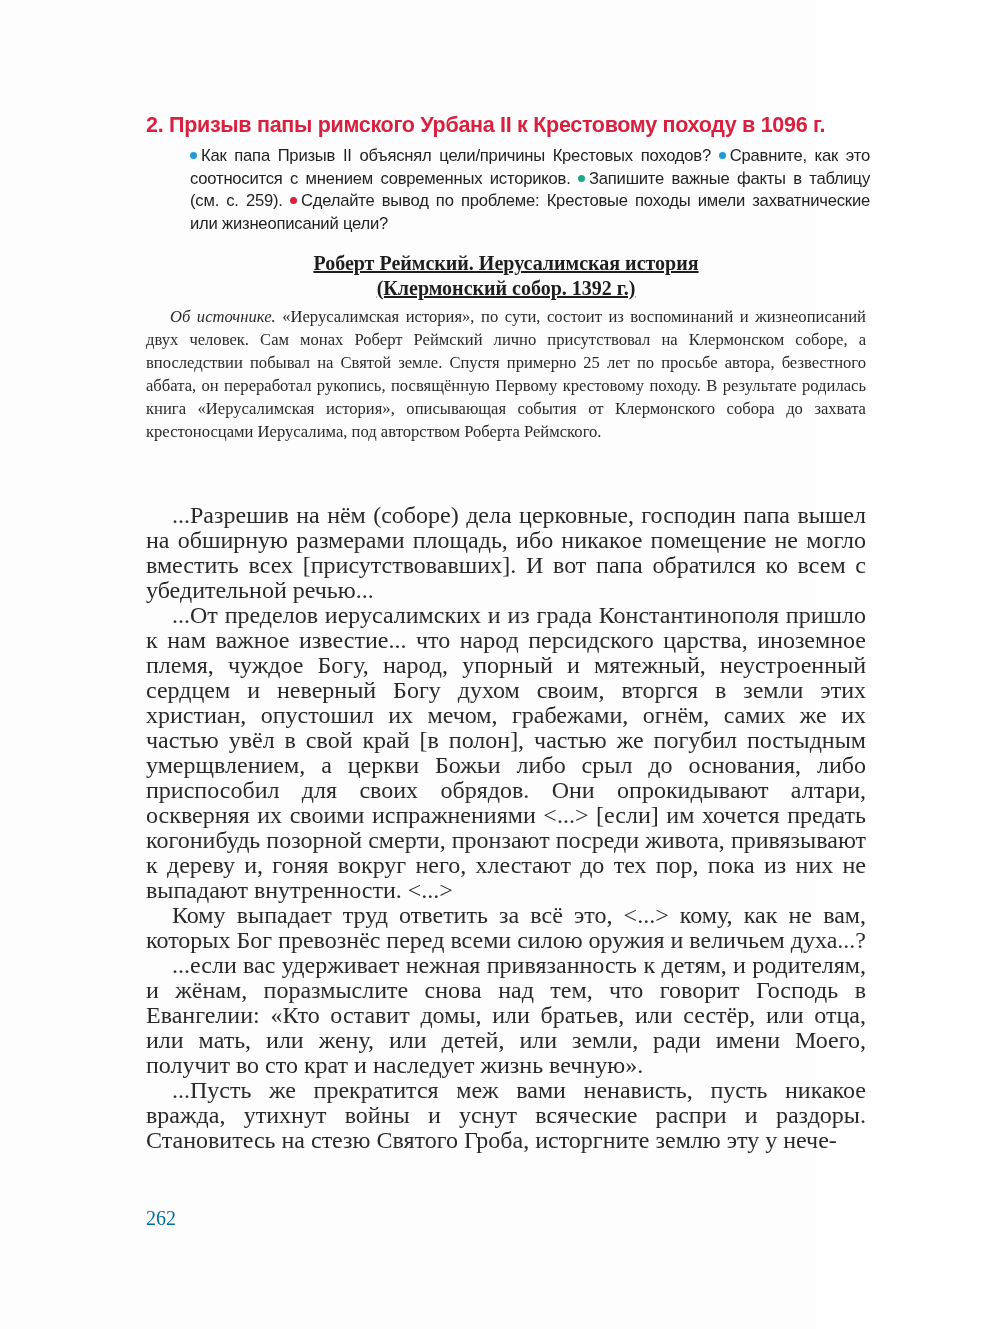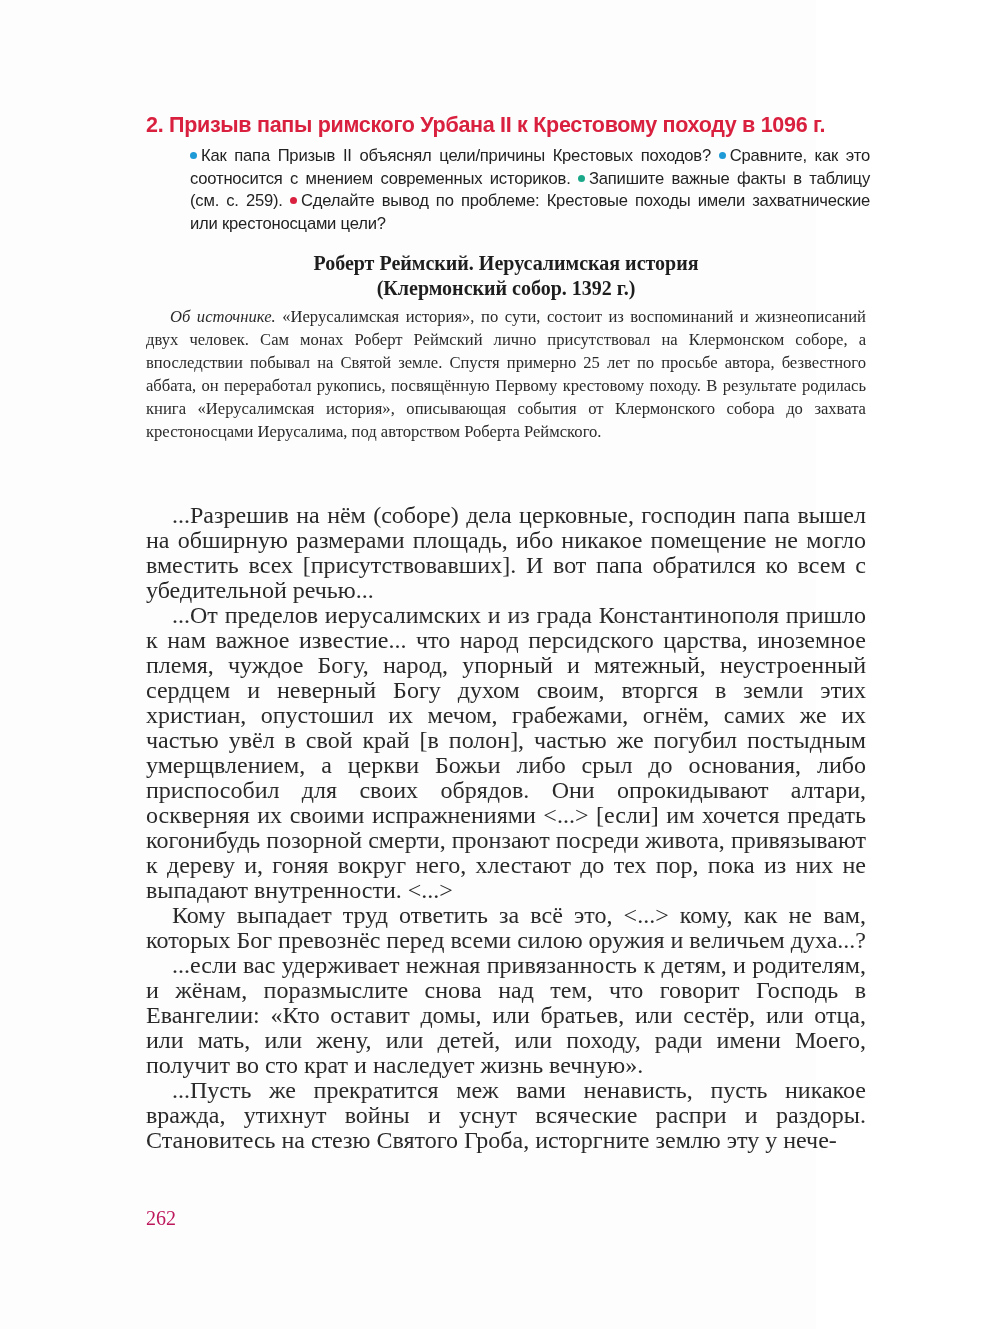--- a/index.html
+++ b/index.html
@@ -11,60 +11,60 @@
     font-size: 21.5px; color: #d9213f; letter-spacing: -0.3px; white-space: nowrap;
   }
   .tasks {
     position: absolute; left: 190px; top: 145px; width: 680px;
     font-family: "Liberation Sans", sans-serif; font-size: 16.6px; line-height: 22.5px;
     color: #222; text-align: justify; letter-spacing: -0.2px;
   }
   .dot { display: inline-block; width: 7px; height: 7px; border-radius: 50%; margin: 0 4px 2px 0; vertical-align: middle; }
   .source-title {
     position: absolute; left: 146px; top: 251px; width: 720px; text-align: center;
-    font-family: "Liberation Serif", serif; font-weight: bold; font-size: 20px; line-height: 25px; color: #1e1e1e;
+    font-family: "Liberation Serif", serif; font-weight: bold; font-size: 20px; line-height: 25px; color: #1e1e1e; text-decoration: underline;
   }
   .about-wrap { position: absolute; left: 146px; top: 305px; width: 720px; }
   .body {
     position: absolute; left: 146px; top: 503px; width: 720px;
     font-family: "Liberation Serif", serif; font-size: 24px; line-height: 25px; color: #2a2a2a;
     text-align: justify;
   }
   .body p { margin: 0; text-indent: 26px; }
   .about-p { margin: 0; text-indent: 24px; font-family: Liberation Serif, serif; font-size: 16.6px; line-height: 23px; color: #2a2a2a; text-align: justify; }
   .page-number {
     position: absolute; left: 146px; top: 1207px;
-    font-family: "Liberation Serif", serif; font-size: 20px; color: #be185d;
+    font-family: "Liberation Serif", serif; font-size: 20px; color: #0369a1;
   }
 </style>
 </head>
 <body>
 
 <div class="page">
 
   <div class="section-title" style="color: rgb(217, 33, 63);">2. Призыв папы римского Урбана II к Крестовому походу в 1096 г.</div>
 
   <div class="tasks">
     <span><span class="dot" style="background: rgb(30, 154, 214);"></span><span>Как папа Призыв II объяснял цели/причины Крестовых походов?</span> </span>
     <span><span class="dot" style="background: rgb(30, 154, 214);"></span><span>Сравните, как это соотносится с мнением современных историков.</span> </span>
     <span><span class="dot" style="background: rgb(26, 168, 137);"></span><span>Запишите важные факты в таблицу (см. с. 259).</span> </span>
-    <span><span class="dot" style="background: rgb(217, 33, 63);"></span><span>Сделайте вывод по проблеме: Крестовые походы имели захватнические или крестоносцами цели?</span> </span>
+    <span><span class="dot" style="background: rgb(217, 33, 63);"></span><span>Сделайте вывод по проблеме: Крестовые походы имели захватнические или жизнеописаний цели?</span> </span>
   </div>
 
   <div class="source-title">
     <div>Роберт Реймский. Иерусалимская история</div>
     <div>(Клермонский собор. 1392 г.)</div>
   </div>
 
   <div class="about-wrap">
     <p class="about-p"><span class="lead" style="font-style:italic">Об источнике.</span> <span>«Иерусалимская история», по сути, состоит из воспоминаний и жизнеописаний двух человек. Сам монах Роберт Реймский лично присутствовал на Клермонском соборе, а впоследствии побывал на Святой земле. Спустя примерно 25 лет по просьбе автора, безвестного аббата, он переработал рукопись, посвящённую Первому крестовому походу. В результате родилась книга «Иерусалимская история», описывающая события от Клермонского собора до захвата крестоносцами Иерусалима, под авторством Роберта Реймского.</span></p>
   </div>
 
   <div class="body">
     <p>...Разрешив на нём (соборе) дела церковные, господин папа вышел на обширную размерами площадь, ибо никакое помещение не могло вместить всех [присутствовавших]. И вот папа обратился ко всем с убедительной речью...</p>
     <p>...От пределов иерусалимских и из града Константинополя пришло к нам важное известие... что народ персидского царства, иноземное племя, чуждое Богу, народ, упорный и мятежный, неустроенный сердцем и неверный Богу духом своим, вторгся в земли этих христиан, опустошил их мечом, грабежами, огнём, самих же их частью увёл в свой край [в полон], частью же погубил постыдным умерщвлением, а церкви Божьи либо срыл до основания, либо приспособил для своих обрядов. Они опрокидывают алтари, оскверняя их своими испражнениями &lt;...&gt; [если] им хочется предать когонибудь позорной смерти, пронзают посреди живота, привязывают к дереву и, гоняя вокруг него, хлестают до тех пор, пока из них не выпадают внутренности. &lt;...&gt;</p>
     <p>Кому выпадает труд ответить за всё это, &lt;...&gt; кому, как не вам, которых Бог превознёс перед всеми силою оружия и величьем духа...?</p>
-    <p>...если вас удерживает нежная привязанность к детям, и родителям, и жёнам, поразмыслите снова над тем, что говорит Господь в Евангелии: «Кто оставит домы, или братьев, или сестёр, или отца, или мать, или жену, или детей, или походу, ради имени Моего, получит во сто крат и наследует жизнь вечную».</p>
+    <p>...если вас удерживает нежная привязанность к детям, и родителям, и жёнам, поразмыслите снова над тем, что говорит Господь в Евангелии: «Кто оставит домы, или братьев, или сестёр, или отца, или мать, или жену, или детей, или земли, ради имени Моего, получит во сто крат и наследует жизнь вечную».</p>
     <p>...Пусть же прекратится меж вами ненависть, пусть никакое вражда, утихнут войны и уснут всяческие распри и раздоры. Становитесь на стезю Святого Гроба, исторгните землю эту у нече-</p>
   </div>
 
   <div class="page-number">262</div>
 </div>
 
 </body></html>

